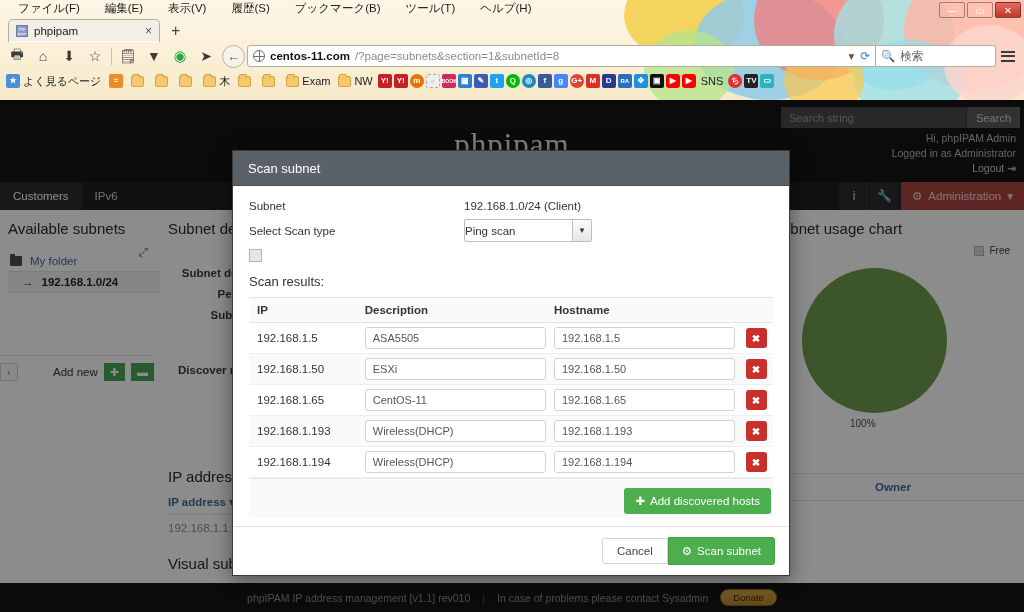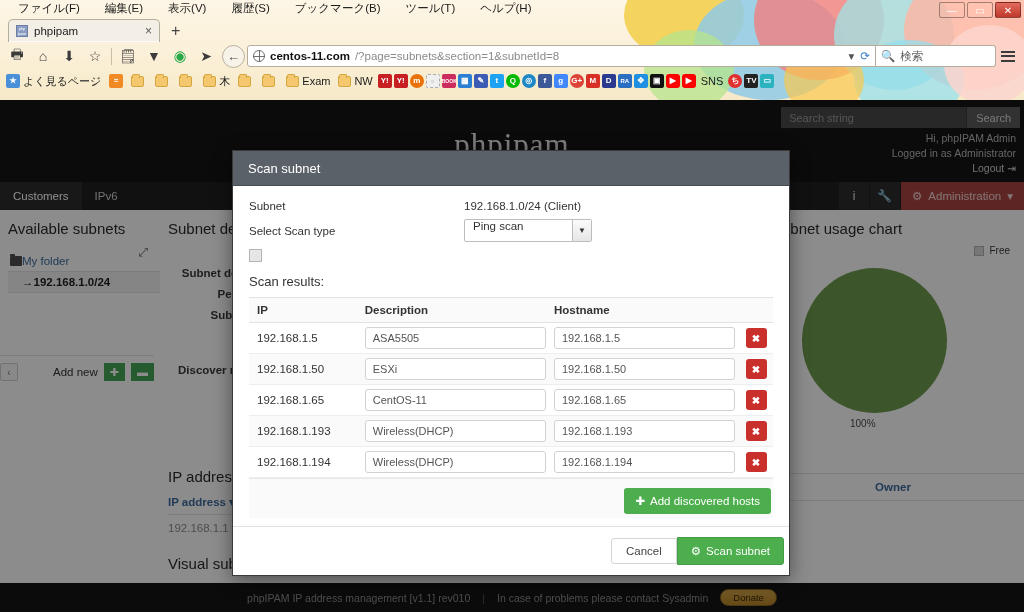--- a/index.html
+++ b/index.html
@@ -175,21 +175,21 @@
     padding: 0 11px; font-size: 11.5px; margin-left: 1px;
   }
 
   #content { position: relative; height: 373px; background: #fff; display: flex; }
 
   
   #sidebar { width: 160px; padding: 10px 0 0 8px; position: relative; }
   #sidebar h3 { font-size: 15px; font-weight: normal; color: #2b2b2b; margin-bottom: 14px; }
   #expand-icon { position: absolute; right: 12px; top: 35px; color: #666; font-size: 12px; }
   .tree-item {
-    display: flex; align-items: center; gap: 0; padding: 4px 2px;
+    display: flex; align-items: center; gap: 8px; padding: 4px 2px;
     font-size: 11.5px; color: #3d6c9e;
   }
   .tree-item.selected {
     background: #f3f3f3; border-top: 1px solid #e2e2e2; border-bottom: 1px solid #e2e2e2;
     color: #222; font-weight: bold; padding-left: 14px;
   }
   .folder-ic {
     width: 12px; height: 10px; background: #4f4f4f; border-radius: 1px; position: relative; flex:0 0 auto;
   }
   .folder-ic:before {
@@ -275,22 +275,22 @@
     height: 35px; background: #5b6168; display: flex; align-items: center;
     padding: 0 15px; color: #fff; font-size: 13px;
     border-bottom: 1px solid #474c52;
   }
   #modal-body { padding: 14px 16px 8px 16px; }
   .form-row { display: flex; align-items: center; margin-bottom: 7px; font-size: 11.5px; }
   .form-row .flabel { width: 215px; color: #333; }
   .form-row .fvalue { color: #333; }
   #scan-select {
     width: 128px; height: 23px; border: 1px solid #bdbdbd; background: #fff;
-    display: flex; align-items: flex-start; font-size: 11.5px; color: #333;
-    padding-left: 8px; border-radius: 2px; position: relative;
+    display: flex; align-items: center; font-size: 11.5px; color: #333;
+    border-radius: 2px; position: relative;
   }
   #scan-select .arrowbox {
     position: absolute; right: 0; top: 0; bottom: 0; width: 19px;
     background: linear-gradient(#fbfbfb,#e6e6e6); border-left: 1px solid #bdbdbd;
     display: flex; align-items: center; justify-content: center; font-size: 8px; color: #333;
   }
   #debug-checkbox {
     width: 13px; height: 13px; background: #e6e6e6; border: 1px solid #b4b4b4;
   }
   #scan-results-title { font-size: 13px; color: #333; margin: 12px 0 8px 0; }
@@ -322,21 +322,21 @@
   }
   #addhosts-row {
     display: flex; justify-content: flex-end; padding: 9px 2px 4px 2px;
     border-top: 1px solid #e8e8e8; background: #fafafa;
   }
   #addhosts-btn {
     background: #4cae4c; color: #fff; border-radius: 3px; font-size: 11.5px;
     padding: 6px 11px; display: inline-flex; align-items: center; gap: 5px;
   }
   #modal-footer {
-    border-top: 1px solid #e2e2e2; padding: 10px 5px; display: flex;
+    border-top: 1px solid #e2e2e2; padding: 10px 14px; display: flex;
     justify-content: flex-end; gap: 0; align-items: center;
   }
   #cancel-btn {
     background: #fff; border: 1px solid #d5d5d5; color: #444;
     font-size: 11.5px; padding: 6px 14px; border-radius: 3px 0 0 3px;
   }
   #scan-submit-btn {
     background: #4cae4c; border: 1px solid #449d44; color: #fff;
     font-size: 11.5px; padding: 6px 13px; border-radius: 0 3px 3px 0;
     display: inline-flex; align-items: center; gap: 5px;

